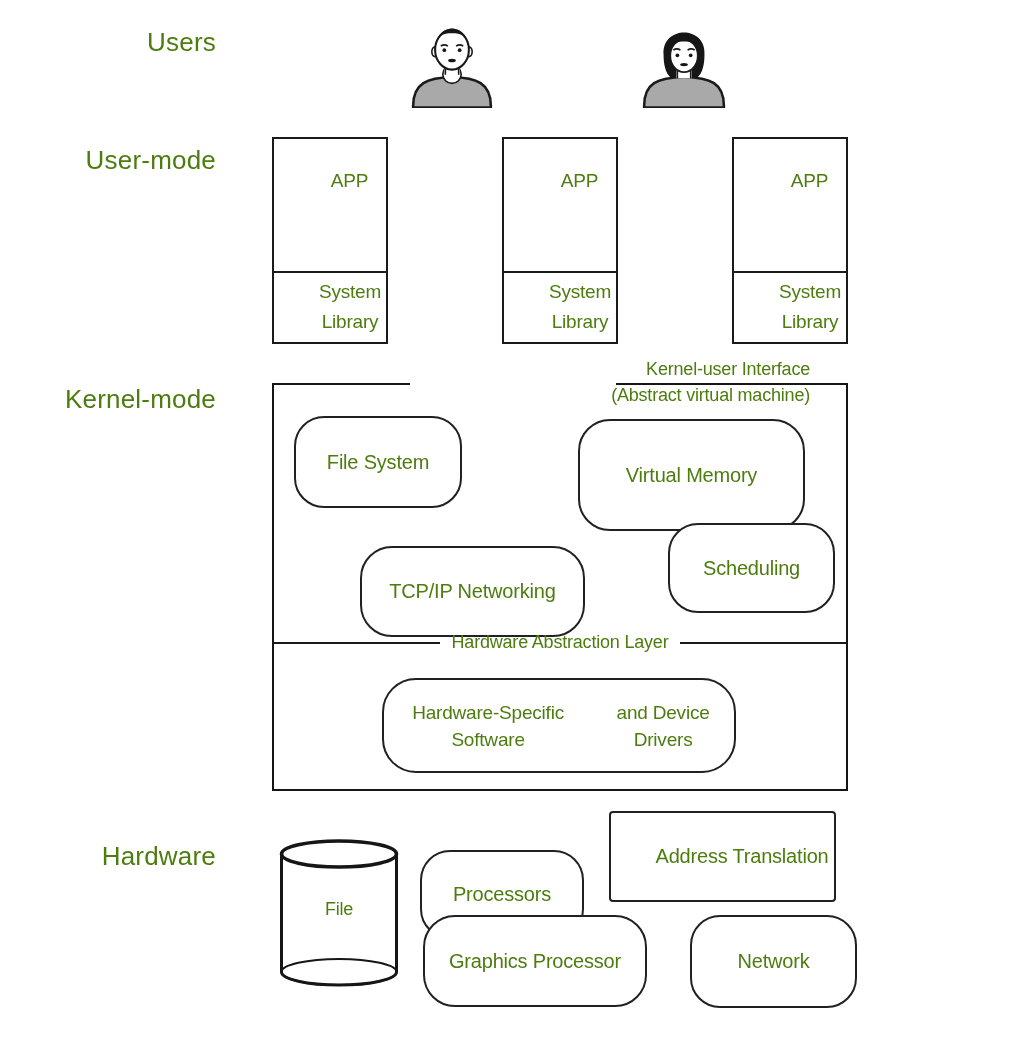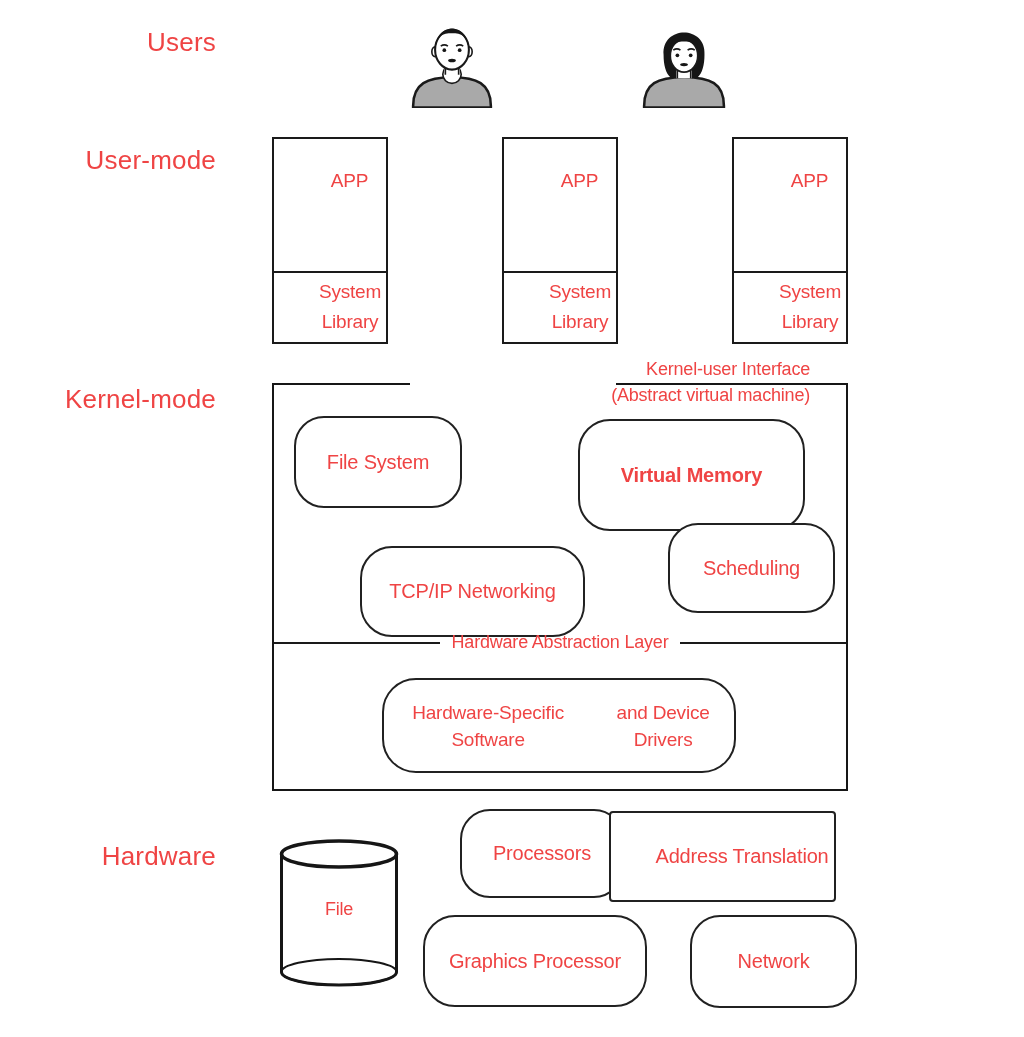--- a/index.html
+++ b/index.html
@@ -1,18 +1,18 @@
 <!DOCTYPE html>
 <html><head>
 <meta charset="utf-8">
 <style>
   html,body{margin:0;padding:0;background:#ffffff;}
   #stage{
     position:relative;width:1024px;height:1037px;background:#ffffff;overflow:hidden;
-    font-family:"Liberation Sans", sans-serif;color:#ef4444;
+    font-family:"Liberation Sans", sans-serif;color:#4d7c0f;
   }
   .side-label{
     position:absolute;left:38px;width:178px;text-align:right;
     font-size:26px;line-height:28px;letter-spacing:.2px;white-space:nowrap;
   }
   #users-label{top:28px;}
   #user-mode-label{top:146px;}
   #kernel-mode-label{top:385px;}
   #hardware-label{top:842px;}
 
@@ -41,34 +41,34 @@
     border:2.5px solid #161616;background:#fff;
   }
   .kui-gap-cover{position:absolute;left:136px;top:-4px;width:206px;height:8px;background:#fff;z-index:2;}
 
   .rbox{
     position:absolute;box-sizing:border-box;border:2px solid #212121;border-radius:30px;
     background:#fff;display:flex;align-items:center;justify-content:center;
     font-size:20px;letter-spacing:-.2px;text-align:center;
   }
   #fs-box{left:20px;top:31px;width:168px;height:92px;}
-  #vm-box{left:304px;top:34px;width:227px;height:112px;border-radius:32px;font-weight:bold;}
+  #vm-box{left:304px;top:34px;width:227px;height:112px;border-radius:32px;}
   #tcp-box{left:86px;top:137px;width:225px;height:91px;border-radius:32px;margin-top:24px;}
   #sched-box{left:394px;top:138px;width:167px;height:90px;}
 
   .hal-divider{position:absolute;left:0;right:0;top:247px;display:flex;align-items:center;}
   .hal-line{flex:1;height:2px;background:#1a1a1a;}
   .hal-text{padding:0 12px;font-size:18px;letter-spacing:-.2px;white-space:nowrap;}
 
   #hss-box{left:108px;top:293px;width:354px;height:95px;border-radius:34px;
     flex-direction:row;font-size:19px;line-height:27px;}
 
   #disk{position:absolute;left:278px;top:838px;width:122px;height:152px;}
   .disk-label{position:absolute;left:0;right:0;top:61px;text-align:center;font-size:18px;letter-spacing:-.2px;}
-  #processors-box{left:420px;top:809px;width:164px;height:89px;margin-left:40px;}
+  #processors-box{left:420px;top:850px;width:164px;height:89px;}
   #address-box{left:609px;top:811px;width:227px;height:91px;border-radius:4px;padding-left:39px;}
   #graphics-box{left:423px;top:915px;width:224px;height:92px;border-radius:32px;}
   #network-box{left:690px;top:915px;width:167px;height:93px;}
 </style>
 </head>
 <body>
 
 <div id="stage">
 
   <div class="side-label" id="users-label">Users</div>

